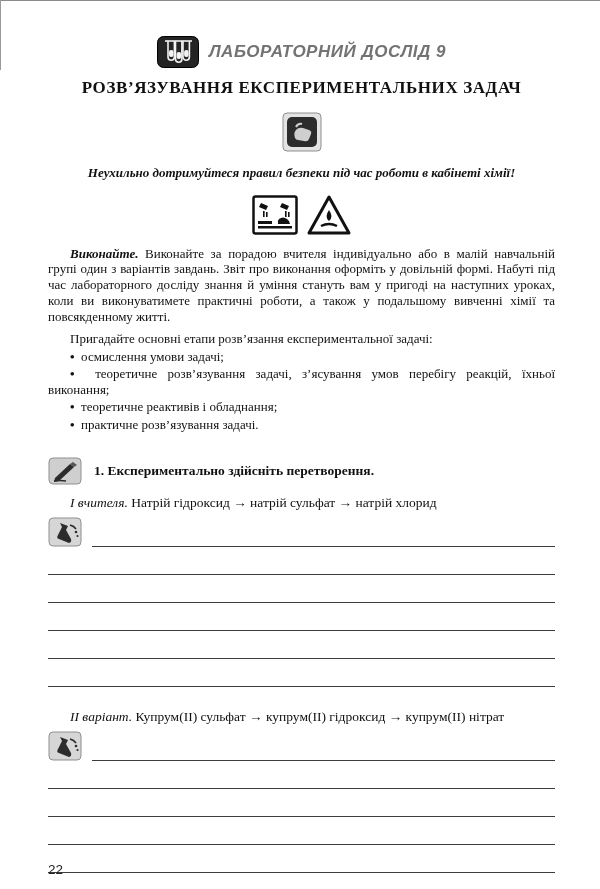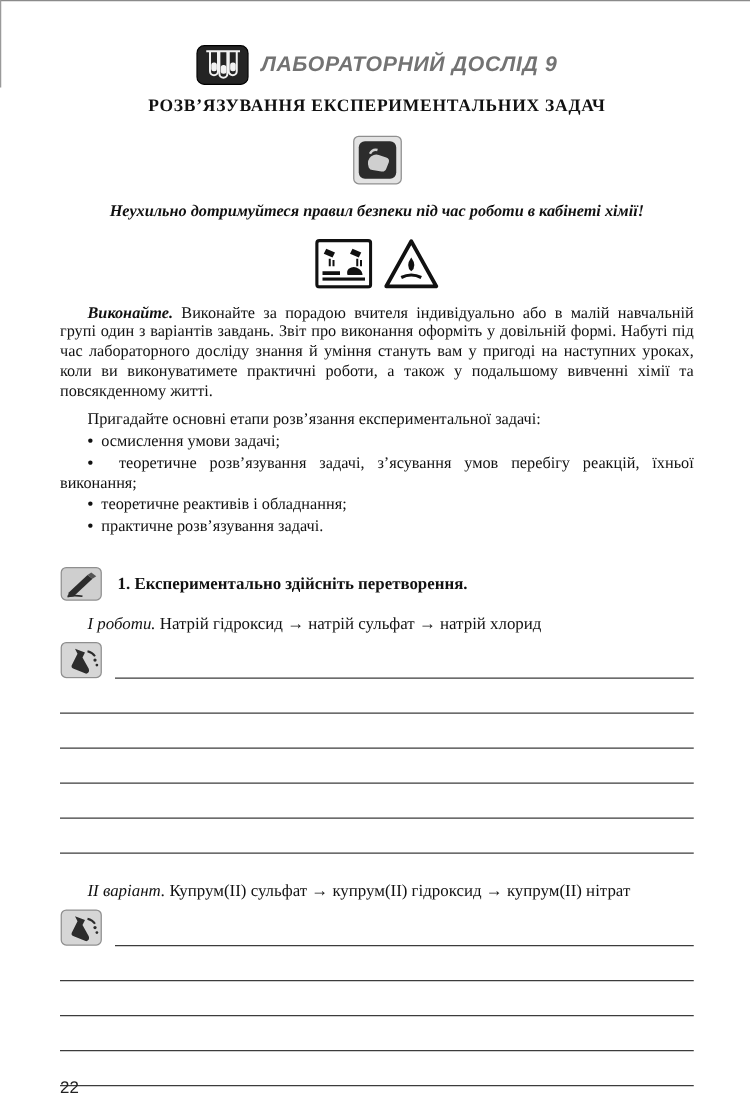--- a/index.html
+++ b/index.html
@@ -13,21 +13,21 @@
 
   
   .lab-header{display:flex;align-items:center;justify-content:center;gap:10px;margin:4px 0 10px 0;}
   .lab-header h1{
     font-family:"Liberation Sans", sans-serif;font-style:italic;font-weight:bold;
     font-size:17px;margin:0;letter-spacing:.5px;color:#737373;
   }
   .tubes-badge{display:inline-block;line-height:0;}
 
   .main-title{
-    text-align:center;font-size:14px;font-weight:bold;margin:0 0 14px 0;letter-spacing:.6px;
+    text-align:center;font-size:17px;font-weight:bold;margin:0 0 14px 0;letter-spacing:.6px;
     font-family:"Liberation Serif", serif;
   }
 
   
   .safety-row{display:flex;align-items:center;gap:12px;margin:0 0 10px 0;flex-direction:column;}
   .safety-row .stext{
     flex:1;font-style:italic;font-weight:bold;font-size:13px;line-height:1.35;margin:0;
   }
   .hazards{display:flex;align-items:center;gap:8px;}
 
@@ -140,21 +140,21 @@
       <svg width="34" height="28" viewBox="0 0 34 28">
         <rect x="1" y="1" width="32" height="26" rx="4" fill="#cfcfcf" stroke="#8f8f8f"></rect>
         <path d="M7 21 L22 7 l4 3 -15 14 -5 1 z" fill="#2c2c2c"></path>
         <path d="M22 7 l3 -2 4 3 -3 2 z" fill="#555"></path>
         <path d="M6 24 q6 -1 12 0" stroke="#2c2c2c" stroke-width="1.4" fill="none"></path>
       </svg>
     </span>
     <b>1. Експериментально здійсніть перетворення.</b>
   </div>
 
-  <p class="variant"><span class="vlabel">І роботи.</span><span> Натрій гідроксид → натрій сульфат → натрій хлорид</span></p>
+  <p class="variant"><span class="vlabel">І вчителя.</span><span> Натрій гідроксид → натрій сульфат → натрій хлорид</span></p>
 
   <div class="answer-block">
     <div class="first-row">
       <span class="icon">
         <svg width="34" height="30" viewBox="0 0 34 30">
           <rect x="1" y="1" width="32" height="28" rx="4" fill="#d6d6d6" stroke="#8f8f8f"></rect>
           <path d="M12 6 l8 3 -2 4 5 9 q1 3 -2 4 l-10 -4 q-3 -1 -1 -4 l4 -8 z" fill="#2c2c2c"></path>
           <path d="M22 8 q4 1 6 4" stroke="#2c2c2c" stroke-width="1.6" fill="none"></path>
           <circle cx="28" cy="15" r="1.3" fill="#2c2c2c"></circle>
           <circle cx="29.5" cy="19" r="1.1" fill="#2c2c2c"></circle>

